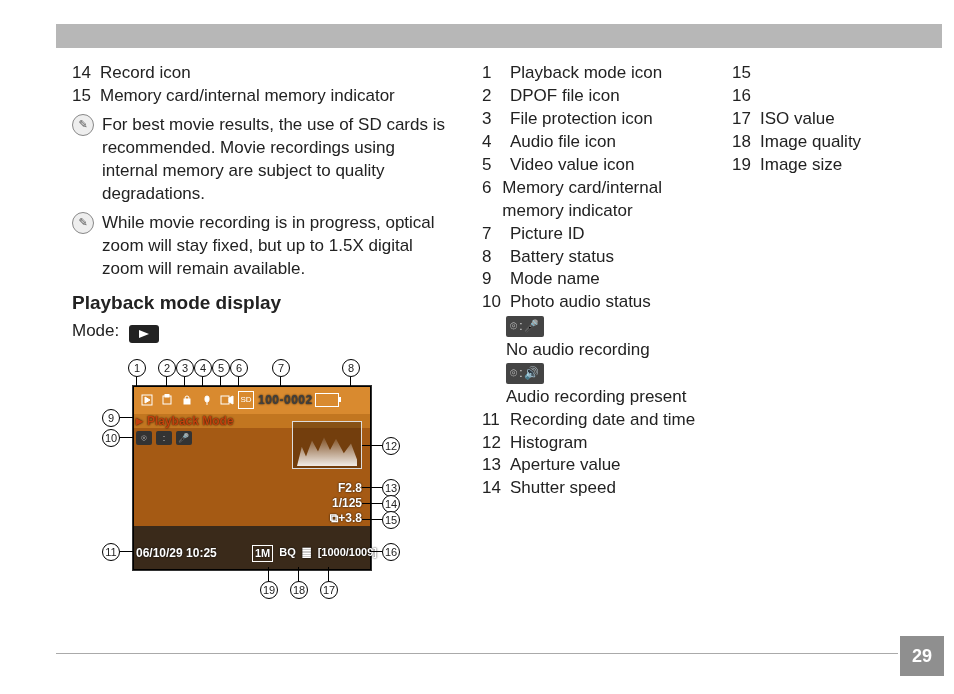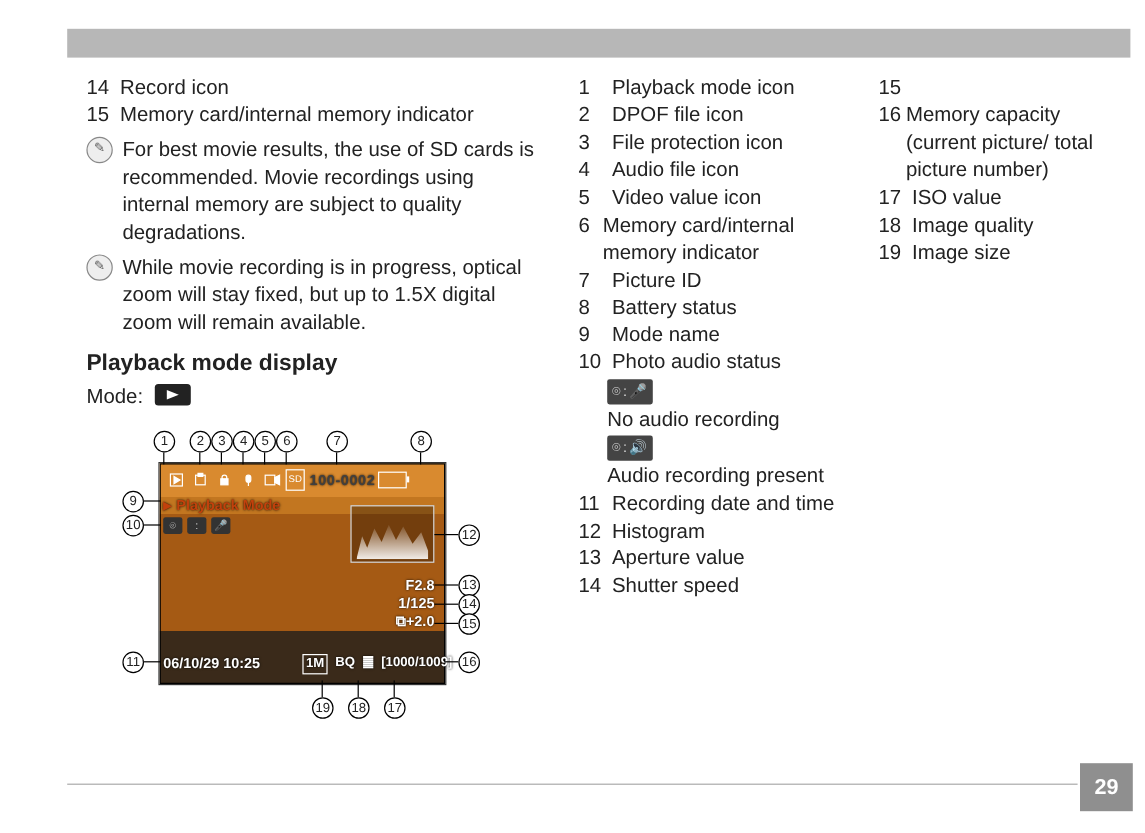--- a/index.html
+++ b/index.html
@@ -9,21 +9,21 @@
   .col{font-size:17px;line-height:1.35}
   .col1{flex:0 0 380px}
   .col2{flex:0 0 220px}
   .col3{flex:0 0 200px}
   .row{display:flex;gap:4px}
   .num{width:24px;text-align:left}
   .lbl{}
   .note{display:flex;gap:8px;margin:6px 0}
   .note-icon{width:20px;height:20px;border:1px solid #888;border-radius:50%;display:flex;align-items:center;justify-content:center;font-size:11px;color:#555;flex:0 0 20px;background:#eee}
   .h2{font-weight:700;font-size:19px;margin:10px 0 4px}
-  .mode{display:flex;align-items:flex-start;gap:10px;margin-bottom:8px}
+  .mode{display:flex;align-items:flex-end;gap:10px;margin-bottom:8px}
   .mode-icon{width:30px;height:18px;background:#222;border-radius:3px;display:flex;align-items:center;justify-content:center}
   .mode-icon svg{fill:#fff}
   .diagram{position:relative;width:350px;height:260px;margin-top:4px}
   .screen{position:absolute;left:60px;top:34px;width:238px;height:184px;background:linear-gradient(#d98a2f 0 28px,#c27620 28px 42px,#a55a14 42px 140px,#3a2a1a 140px 184px);border:1px solid #333;box-shadow:0 0 0 1px #000 inset}
   .topicons{position:absolute;left:66px;top:36px;right:calc(100% - 296px);height:26px;display:flex;align-items:center;gap:2px;color:#fff;font-size:11px}
   .ti{width:18px;height:16px;display:flex;align-items:center;justify-content:center}
   .ti svg{fill:#fff;stroke:#fff}
   .pictureid{font-weight:700;color:#404040;font-size:12px;letter-spacing:0.5px;text-shadow:0 0 2px #000}
   .batt{width:22px;height:12px;border:1px solid #fff;position:relative}
   .batt:after{content:"";position:absolute;right:-3px;top:3px;width:2px;height:5px;background:#fff}
@@ -121,21 +121,21 @@
         <div class="modelbl">Playback Mode</div>
         <div class="audst">
             <span>⌾</span>
             <span>:</span>
             <span>🎤</span>
           </div>
         <div class="hist"></div>
         <div class="exif">
           <div>F2.8</div>
           <div>1/125</div>
-          <div><span>⧉</span><span>+2.0</span></div>
+          <div><span>⧉</span><span>+3.8</span></div>
         </div>
         <div class="dt">06/10/29 10:25</div>
         <div class="bot">
           <span style="border:1px solid #fff;padding:0 2px">1M</span>
           <span>BQ</span>
           <span>䷀</span>
           <span>[1000/1009]</span>
         </div>
 
         <div class="call" style="left:56px;top:8px">1</div>
@@ -254,21 +254,20 @@
           <span>Shutter speed</span>
         </div>
     </div>
 
     <div class="col col3">
       <div class="row">
           <span class="num">15</span>
         </div>
       <div class="row">
           <span class="num">16</span>
-          <span>Memory capacity (current picture/ total picture number)</span>
         </div>
       <div class="row">
           <span class="num">17</span>
           <span>ISO value</span>
         </div>
       <div class="row">
           <span class="num">18</span>
           <span>Image quality</span>
         </div>
       <div class="row">

